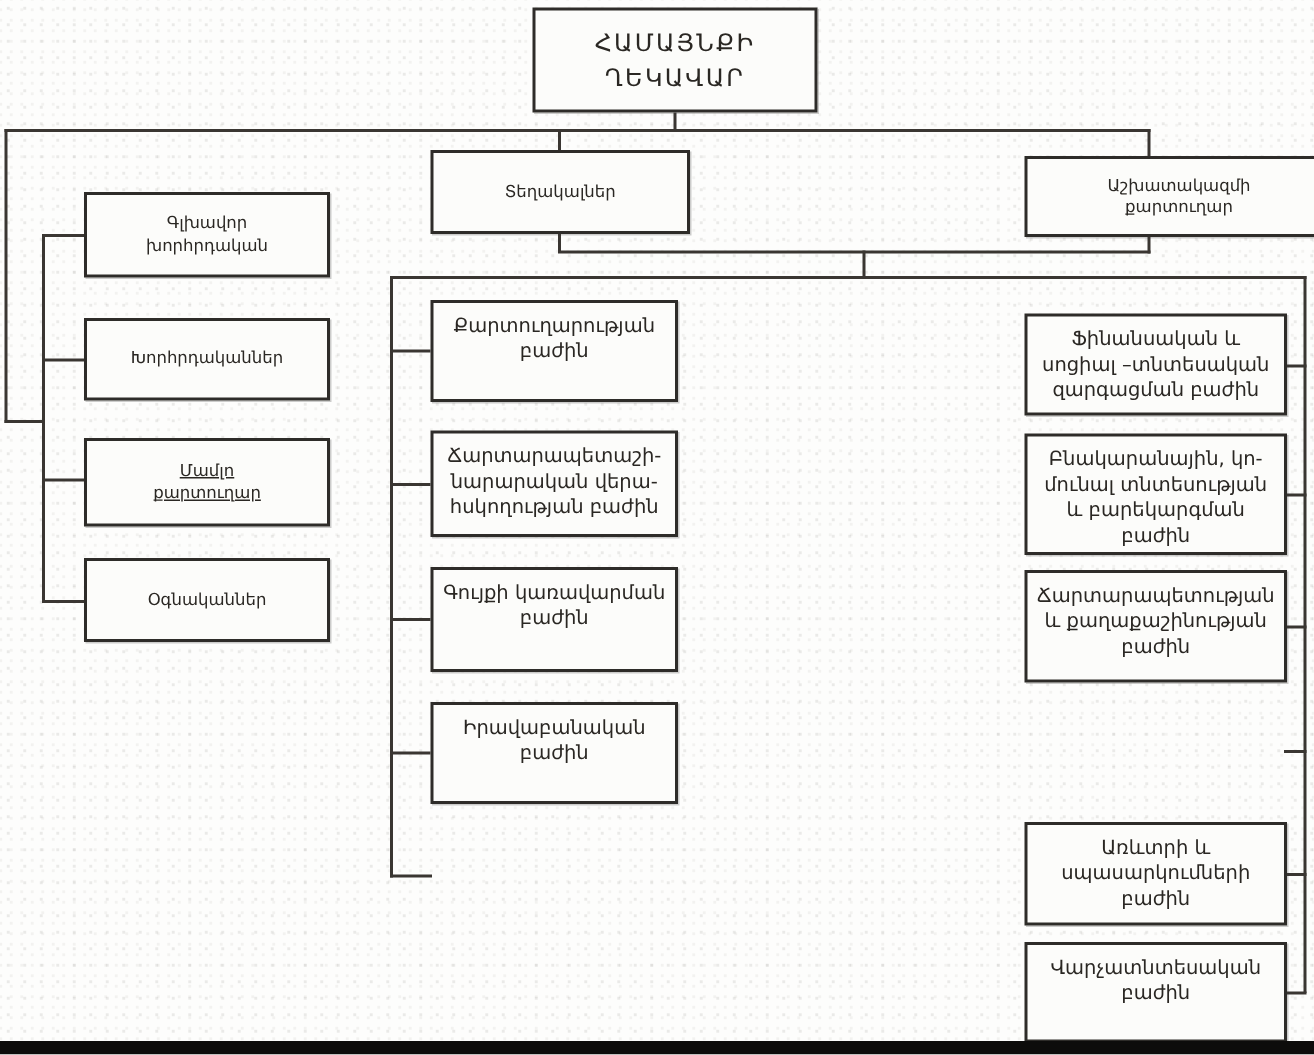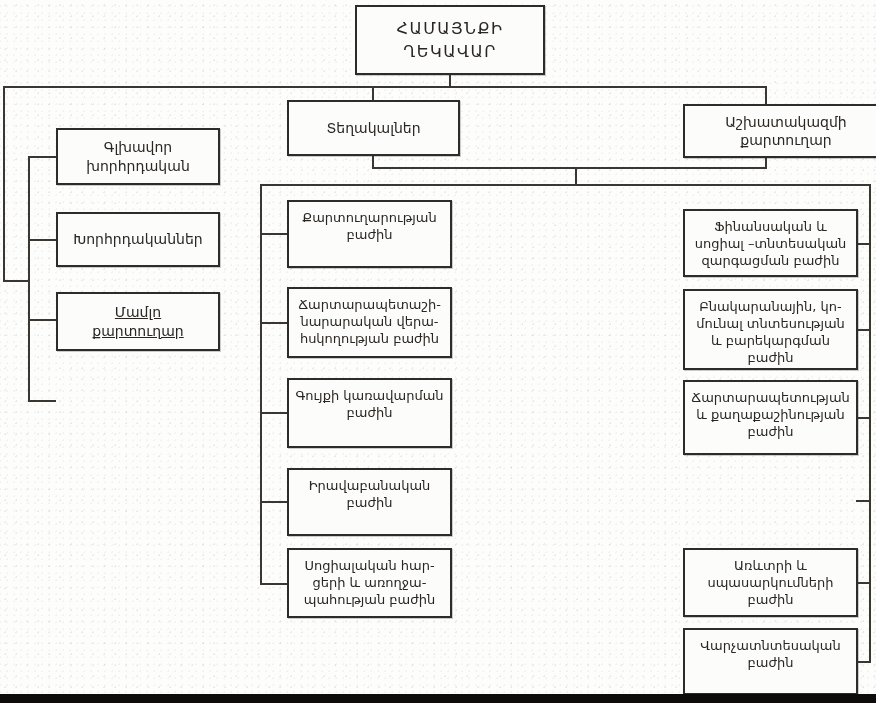--- a/index.html
+++ b/index.html
@@ -20,21 +20,21 @@
   .node {
     position:absolute; box-sizing:border-box;
     border:2px solid #2e2c29;
     background:#fcfcfa;
     display:flex; align-items:center; justify-content:center;
     text-align:center; color:#2a2723;
     box-shadow:1px 1px 0 rgba(60,58,54,0.25);
   }
   .node-label { white-space:pre-line; padding:2px 5px; line-height:1.3; }
   .root-node .node-label { font-size:16px; letter-spacing:1.5px; line-height:1.45; }
-  .group-node .node-label { font-size:14px; }
+  .group-node .node-label { font-size:11px; }
   .dept-node { align-items:flex-start; }
   .dept-node .node-label { font-size:13px; padding-top:8px; }
   .line { position:absolute; background:#3a3632; }
   .h { height:2px; }
   .v { width:2px; }
   .scanbar { position:absolute; background:#0d0c0b; }
 </style>
 </head>
 <body>
 
@@ -89,45 +89,43 @@
     <span class="node-label">Գլխավոր
 խորհրդական</span>
   </div>
   <div class="node group-node" style="left:56px; top:212px; width:164px; height:55px;">
     <span class="node-label">Խորհրդականներ</span>
   </div>
   <div class="node group-node" style="left:56px; top:292px; width:164px; height:59px;text-decoration:underline;">
     <span class="node-label">Մամլո
 քարտուղար</span>
   </div>
+  <div class="node group-node" style="left:56px; top:372px; width:164px; height:56px;">
+    <span class="node-label">Օգնականներ</span>
+  </div>
 
   <div class="node group-node" style="left:287px; top:100px; width:173px; height:56px;">
     <span class="node-label">Տեղակալներ</span>
   </div>
   <div class="node dept-node" style="left:287px; top:200px; width:165px; height:68px;justify-content:center;">
     <span class="node-label">Քարտուղարության
 բաժին</span>
   </div>
   <div class="node dept-node" style="left:287px; top:287px; width:165px; height:71px;">
     <span class="node-label">Ճարտարապետաշի-
 նարարական վերա-
 հսկողության բաժին</span>
   </div>
   <div class="node dept-node" style="left:287px; top:378px; width:165px; height:70px;">
     <span class="node-label">Գույքի կառավարման
 բաժին</span>
   </div>
   <div class="node dept-node" style="left:287px; top:468px; width:165px; height:68px;">
     <span class="node-label">Իրավաբանական
 բաժին</span>
-  </div>
-  <div class="node dept-node" style="left:287px; top:548px; width:165px; height:70px;">
-    <span class="node-label">Սոցիալական հար-
-ցերի և առողջա-
-պահության բաժին</span>
   </div>
 
   <div class="node group-node" style="left:683px; top:104px; width:206px; height:54px;">
     <span class="node-label">Աշխատակազմի
 քարտուղար</span>
   </div>
   <div class="node dept-node" style="left:683px; top:209px; width:175px; height:68px;">
     <span class="node-label">Ֆինանսական և
 սոցիալ –տնտեսական
 զարգացման բաժին</span>

